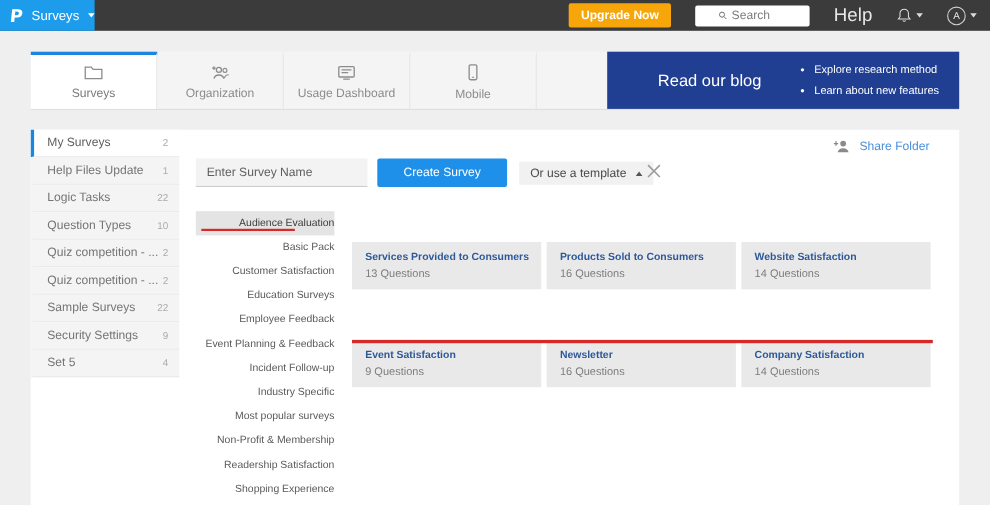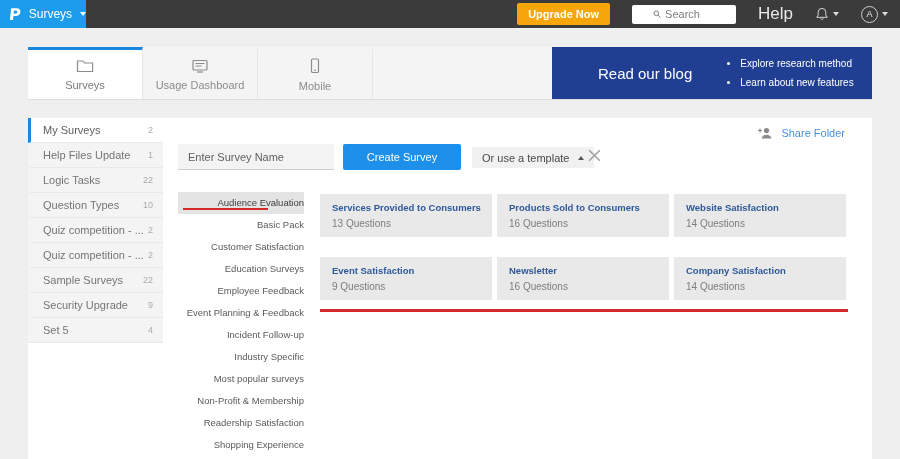--- a/index.html
+++ b/index.html
@@ -48,21 +48,21 @@
   .template-dd .caret-up { color:#555; }
   .close-x { position:absolute; left:424px; top:30px; width:15px; height:15px; cursor:pointer; }
   .share-folder { position:absolute; right:27px; top:8px; display:flex; align-items:center; gap:8px; font-size:11px; color:#4a90d9; cursor:pointer; }
 
   .cat-list { position:absolute; left:15px; top:74px; width:126px; }
   .cat-item { height:22px; line-height:21px; padding-left:5px; font-size:9.5px; color:#5a5a5a; cursor:pointer; position:relative; white-space:nowrap;text-align:right; }
   .cat-item.selected { background:#e4e4e4; color:#3c3c3c; }
   .red-underline { position:absolute; left:5px; top:16px; width:85px; height:2px; background:#d42a2a; }
 
   .card-grid { position:absolute; left:157px; top:76px; width:526px; display:grid; grid-template-columns:repeat(3,172px); column-gap:5px; row-gap:20px; }
-  .tpl-card { background:#e9e9e9; height:43px; padding:8px 12px; cursor:pointer; }
+  .tpl-card { background:#e9e9e9; height:43px; padding:8px 12px; cursor:pointer;margin-top:26px; }
   .tpl-title { font-size:9.5px; font-weight:bold; color:#2d5899; margin-bottom:5px; white-space:nowrap; }
   .tpl-q { font-size:10px; color:#7d7d7d; }
   .red-line { position:absolute; left:157px; top:191px; width:528px; height:3px; background:#d42a2a; }
 </style>
 </head>
 <body>
 
 <div class="topbar">
   <div class="logo-block">
     <span class="logo-p">P</span>
@@ -94,20 +94,30 @@
 </div>
 
 <div class="tabstrip">
   <div class="tab active">
     <svg width="18" height="14" viewBox="0 0 18 14">
       <path d="M1.5 2 h5.5 l1.6 2 h8 v8.5 h-15.1 z" fill="none" stroke="#8c8c8c" stroke-width="1.2"></path>
     </svg>
     <span>Surveys</span>
   </div>
   <div class="tab">
+    <svg width="20" height="14" viewBox="0 0 20 14">
+      <circle cx="9" cy="4.5" r="2.3" fill="none" stroke="#8c8c8c" stroke-width="1.2"></circle>
+      <path d="M4.5 12.5 a4.7 4.7 0 0 1 9 0" fill="none" stroke="#8c8c8c" stroke-width="1.2"></path>
+      <circle cx="14.5" cy="5" r="1.8" fill="none" stroke="#8c8c8c" stroke-width="1"></circle>
+      <path d="M14 12 a4 4 0 0 1 4 -3" fill="none" stroke="#8c8c8c" stroke-width="1"></path>
+      <path d="M2.8 3 h3.4 M4.5 1.3 v3.4" stroke="#8c8c8c" stroke-width="1.1"></path>
+    </svg>
+    <span>Organization</span>
+  </div>
+  <div class="tab">
     <svg width="18" height="14" viewBox="0 0 18 14">
       <rect x="2" y="1.5" width="14" height="9.5" rx="1" fill="none" stroke="#8c8c8c" stroke-width="1.2"></rect>
       <line x1="4.5" y1="4.5" x2="13.5" y2="4.5" stroke="#8c8c8c" stroke-width="1"></line>
       <line x1="4.5" y1="7" x2="10.5" y2="7" stroke="#8c8c8c" stroke-width="1"></line>
       <line x1="6" y1="13" x2="12" y2="13" stroke="#8c8c8c" stroke-width="1.2"></line>
     </svg>
     <span>Usage Dashboard</span>
   </div>
   <div class="tab">
     <svg width="12" height="16" viewBox="0 0 12 16">
@@ -150,21 +160,21 @@
     </div>
     <div class="side-item">
       <span>Quiz competition - ...</span>
       <span class="side-count">2</span>
     </div>
     <div class="side-item">
       <span>Sample Surveys</span>
       <span class="side-count">22</span>
     </div>
     <div class="side-item">
-      <span>Security Upgrade</span>
+      <span>Security Settings</span>
       <span class="side-count">9</span>
     </div>
     <div class="side-item">
       <span>Set 5</span>
       <span class="side-count">4</span>
     </div>
   </div>
 
   <div class="main">
     <input class="name-input" type="text" placeholder="Enter Survey Name" style="">

